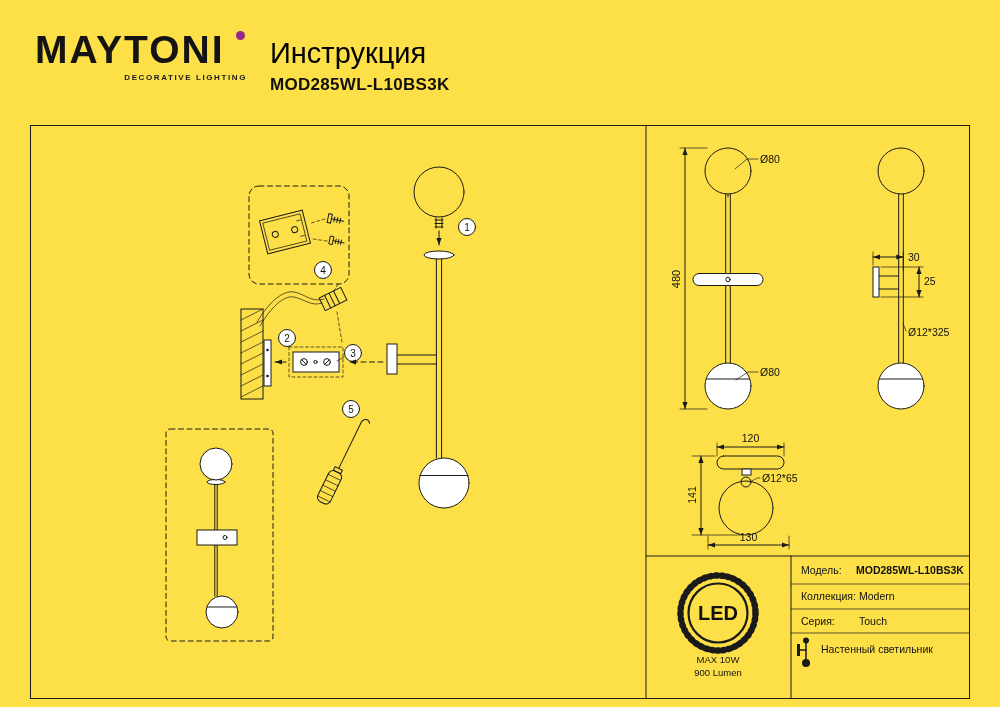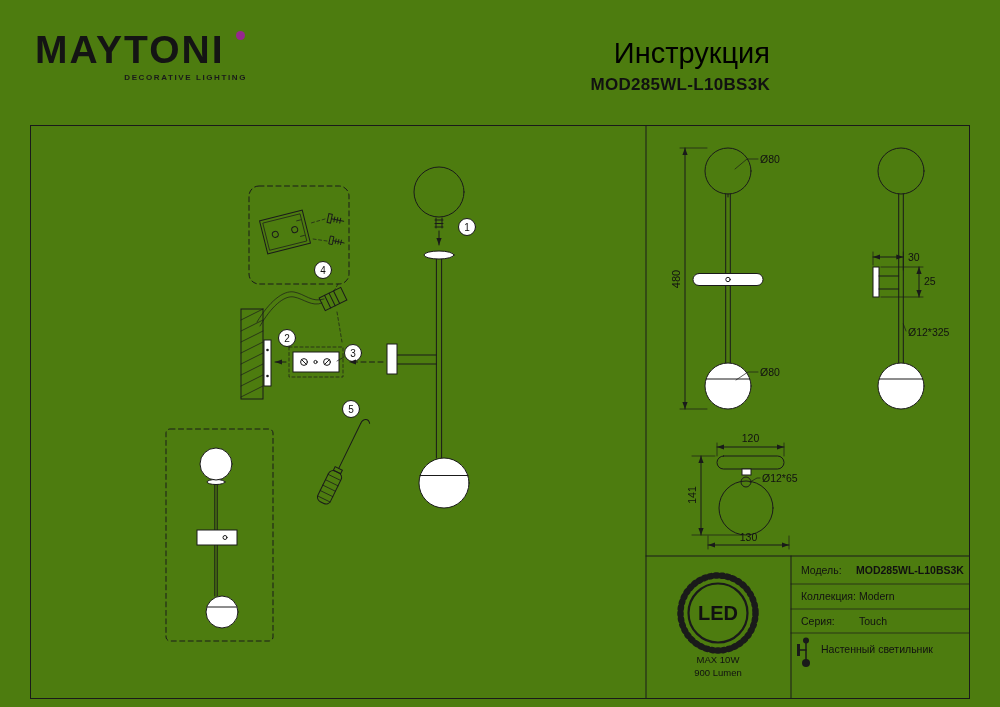--- a/index.html
+++ b/index.html
@@ -1,23 +1,23 @@
 <!DOCTYPE html>
 <html><head>
 <meta charset="utf-8">
 <style>
   html,body{margin:0;padding:0;background:#fff;}
-  .page{position:relative;width:1000px;height:707px;background:#4d7c0f;overflow:hidden;
+  .page{position:relative;width:1000px;height:707px;background:#fde047;overflow:hidden;
         font-family:"Liberation Sans",sans-serif;color:#111;}
   
   .logo{position:absolute;left:35px;top:30px;width:212px;}
   .logo-text{font-size:39px;font-weight:bold;letter-spacing:2px;line-height:1;color:#141414;white-space:nowrap;}
   .logo-dot{position:absolute;top:1px;right:2px;width:9px;height:9px;border-radius:50%;background:#96278f;}
   .logo-sub{font-size:8px;letter-spacing:1.6px;text-align:right;margin-top:4px;color:#1a1a1a;font-weight:700;}
-  .titleblock{position:absolute;left:270px;top:37px;width:500px;text-align:right;}
+  .titleblock{position:absolute;left:270px;top:37px;width:500px;text-align:left;}
   .doc-title{font-size:29px;font-weight:500;color:#000;}
   .doc-model{font-size:17px;font-weight:bold;margin-top:5px;letter-spacing:.3px;}
   
   .main-box{position:absolute;left:30px;top:125px;width:938px;height:572px;border:1.2px solid #1a1a1a;box-sizing:content-box;}
   
   svg .ln{stroke:#1a1a1a;stroke-width:1;fill:none;stroke-linecap:round;}
   svg .thin{stroke-width:.7;}
   svg .dash{stroke-dasharray:5 3.5;}
   svg .dash2{stroke-dasharray:3 2.5;stroke-width:.7;}
   svg .fillw{fill:#fff;}

